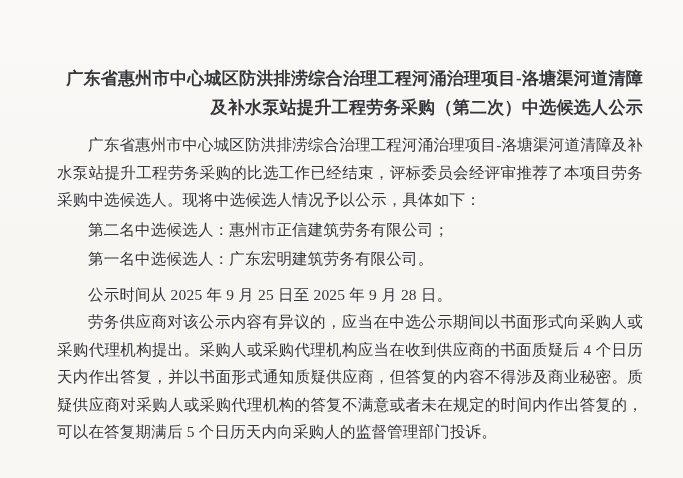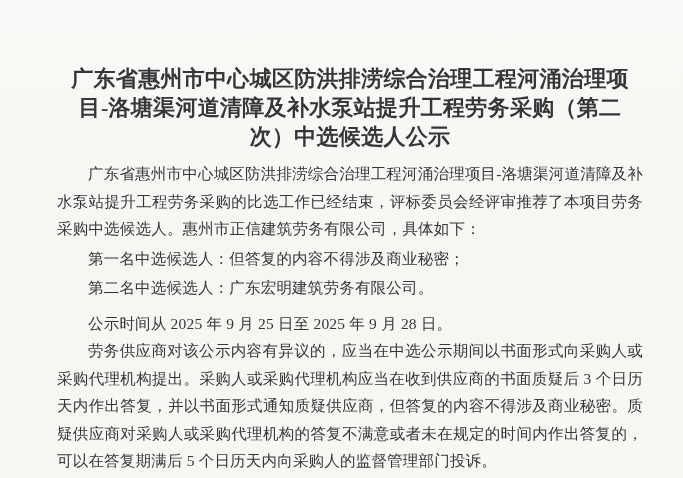--- a/index.html
+++ b/index.html
@@ -16,23 +16,23 @@
     -webkit-font-smoothing: antialiased;
   }
   .page {
     box-sizing: border-box;
     width: 683px;
     height: 478px;
     padding: 64px 40px 0 57px;
   }
   .doc-title {
     font-weight: 700;
-    font-size: 22px;
+    font-size: 17px;
     line-height: 29px;
-    text-align: center;
+    text-align: right;
     margin: 0 auto 9px auto;
     max-width: 600px;
     letter-spacing: 0.3px;
   }
   .para {
     font-size: 15.5px;
     line-height: 27.5px;
     margin: 0;
     text-align: justify;
     letter-spacing: 0.2px;
@@ -46,23 +46,23 @@
   .small-gap-top {
     margin-top: 2px;
   }
 </style>
 </head>
 <body>
 
 <div class="page">
   <h1 class="doc-title">广东省惠州市中心城区防洪排涝综合治理工程河涌治理项目-洛塘渠河道清障及补水泵站提升工程劳务采购（第二次）中选候选人公示</h1>
 
-  <p class="para indent">广东省惠州市中心城区防洪排涝综合治理工程河涌治理项目-洛塘渠河道清障及补水泵站提升工程劳务采购的比选工作已经结束，评标委员会经评审推荐了本项目劳务采购中选候选人。惠州市正信建筑劳务有限公司，具体如下：</p>
+  <p class="para indent">广东省惠州市中心城区防洪排涝综合治理工程河涌治理项目-洛塘渠河道清障及补水泵站提升工程劳务采购的比选工作已经结束，评标委员会经评审推荐了本项目劳务采购中选候选人。现将中选候选人情况予以公示，具体如下：</p>
 
 
-  <p class="para indent small-gap-top">第一名中选候选人：但答复的内容不得涉及商业秘密；</p>
+  <p class="para indent small-gap-top">第二名中选候选人：惠州市正信建筑劳务有限公司；</p>
 
-  <p class="para indent small-gap-top">第二名中选候选人：广东宏明建筑劳务有限公司。</p>
+  <p class="para indent small-gap-top">第一名中选候选人：广东宏明建筑劳务有限公司。</p>
 
   <p class="para indent gap-top">公示时间从 2025 年 9 月 25 日至 2025 年 9 月 28 日。</p>
 
-  <p class="para indent">劳务供应商对该公示内容有异议的，应当在中选公示期间以书面形式向采购人或采购代理机构提出。采购人或采购代理机构应当在收到供应商的书面质疑后 3 个日历天内作出答复，并以书面形式通知质疑供应商，但答复的内容不得涉及商业秘密。质疑供应商对采购人或采购代理机构的答复不满意或者未在规定的时间内作出答复的，可以在答复期满后 5 个日历天内向采购人的监督管理部门投诉。</p>
+  <p class="para indent">劳务供应商对该公示内容有异议的，应当在中选公示期间以书面形式向采购人或采购代理机构提出。采购人或采购代理机构应当在收到供应商的书面质疑后 4 个日历天内作出答复，并以书面形式通知质疑供应商，但答复的内容不得涉及商业秘密。质疑供应商对采购人或采购代理机构的答复不满意或者未在规定的时间内作出答复的，可以在答复期满后 5 个日历天内向采购人的监督管理部门投诉。</p>
 </div>
 
 </body></html>

